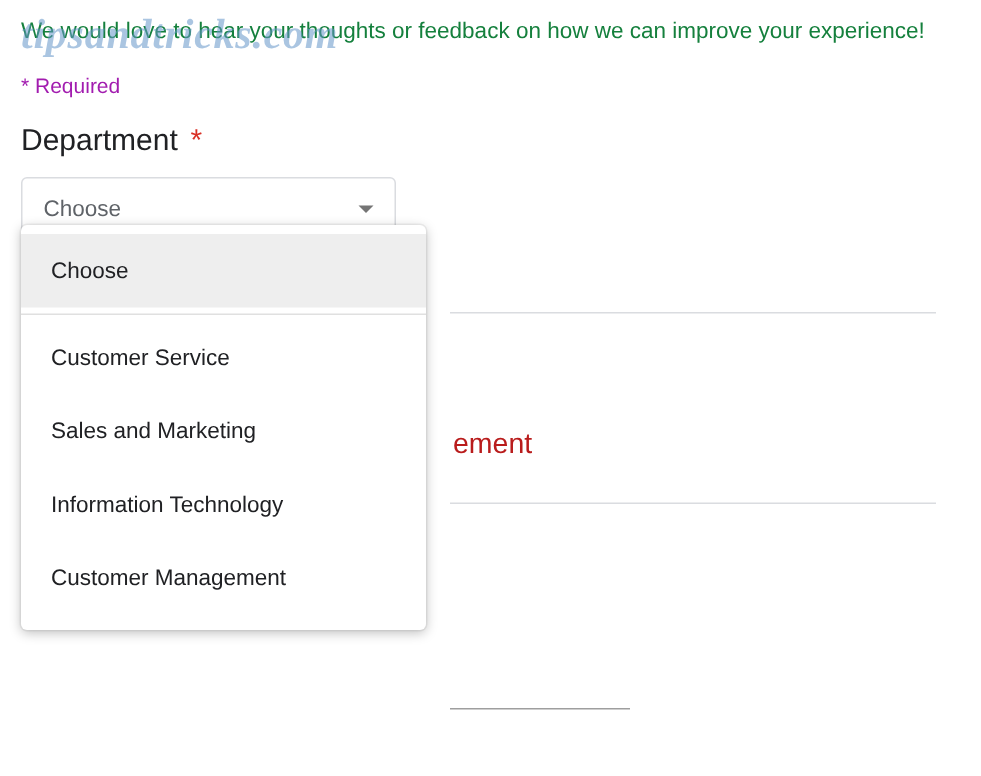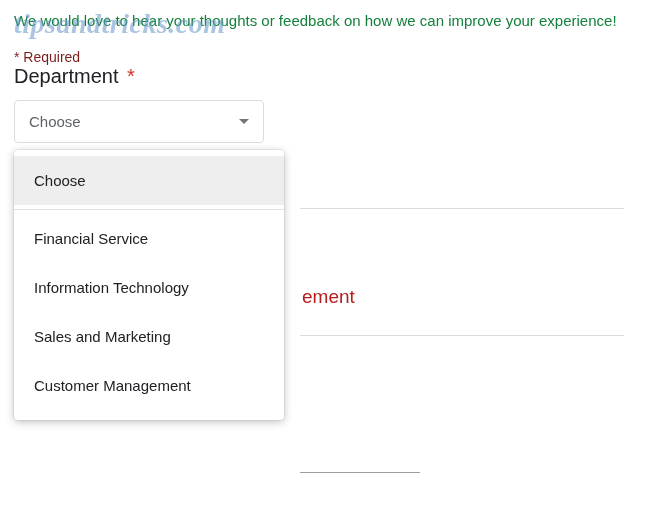--- a/index.html
+++ b/index.html
@@ -29,23 +29,24 @@
       font-size: 28px;
       font-style: italic;
       font-weight: bold;
       font-family: Georgia, 'Times New Roman', serif;
       color: rgba(100, 150, 200, 0.55);
       letter-spacing: 0.5px;
       pointer-events: none;
       text-align: right;
     }
     .required-note {
-      color: #7f1d1d;
+      color: #a21caf;
       font-size: 14px;
       margin-top: 18px;
+      margin-bottom: 18px;
     }
     .question-block {
       margin-bottom: 20px;
     }
     .question-label {
       font-size: 20px;
       color: #202124;
       display: inline-block;
     }
     .required-asterisk {
@@ -151,17 +152,17 @@
 </div>
 
 <div class="behind-line-1"></div>
 <div class="behind-text">ement</div>
 <div class="behind-line-2"></div>
 <div class="behind-line-3"></div>
 
 <div class="dropdown-menu">
   <div class="dropdown-option selected">Choose</div>
   <div class="dropdown-divider"></div>
-  <div class="dropdown-option">Financial Service</div>
+  <div class="dropdown-option">Customer Service</div>
+  <div class="dropdown-option">Sales and Marketing</div>
   <div class="dropdown-option">Information Technology</div>
-  <div class="dropdown-option">Sales and Marketing</div>
   <div class="dropdown-option">Customer Management</div>
 </div>
 
 </body></html>

